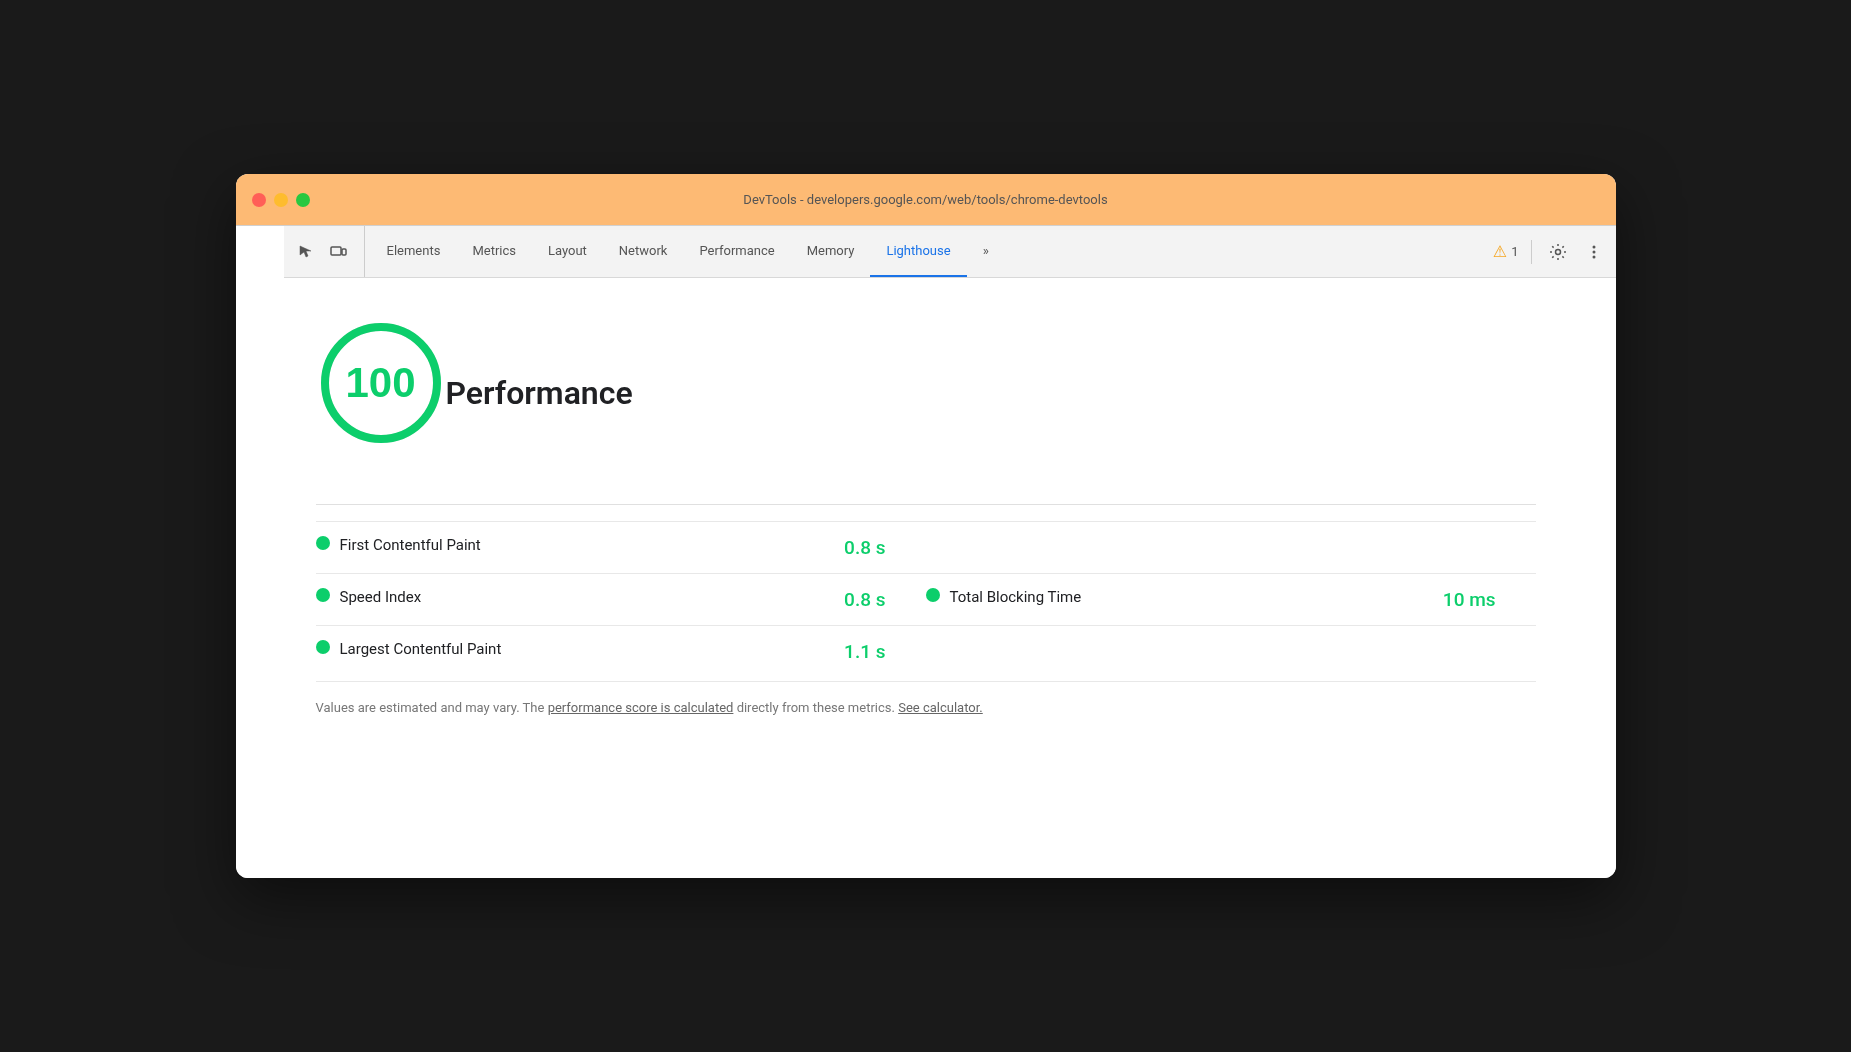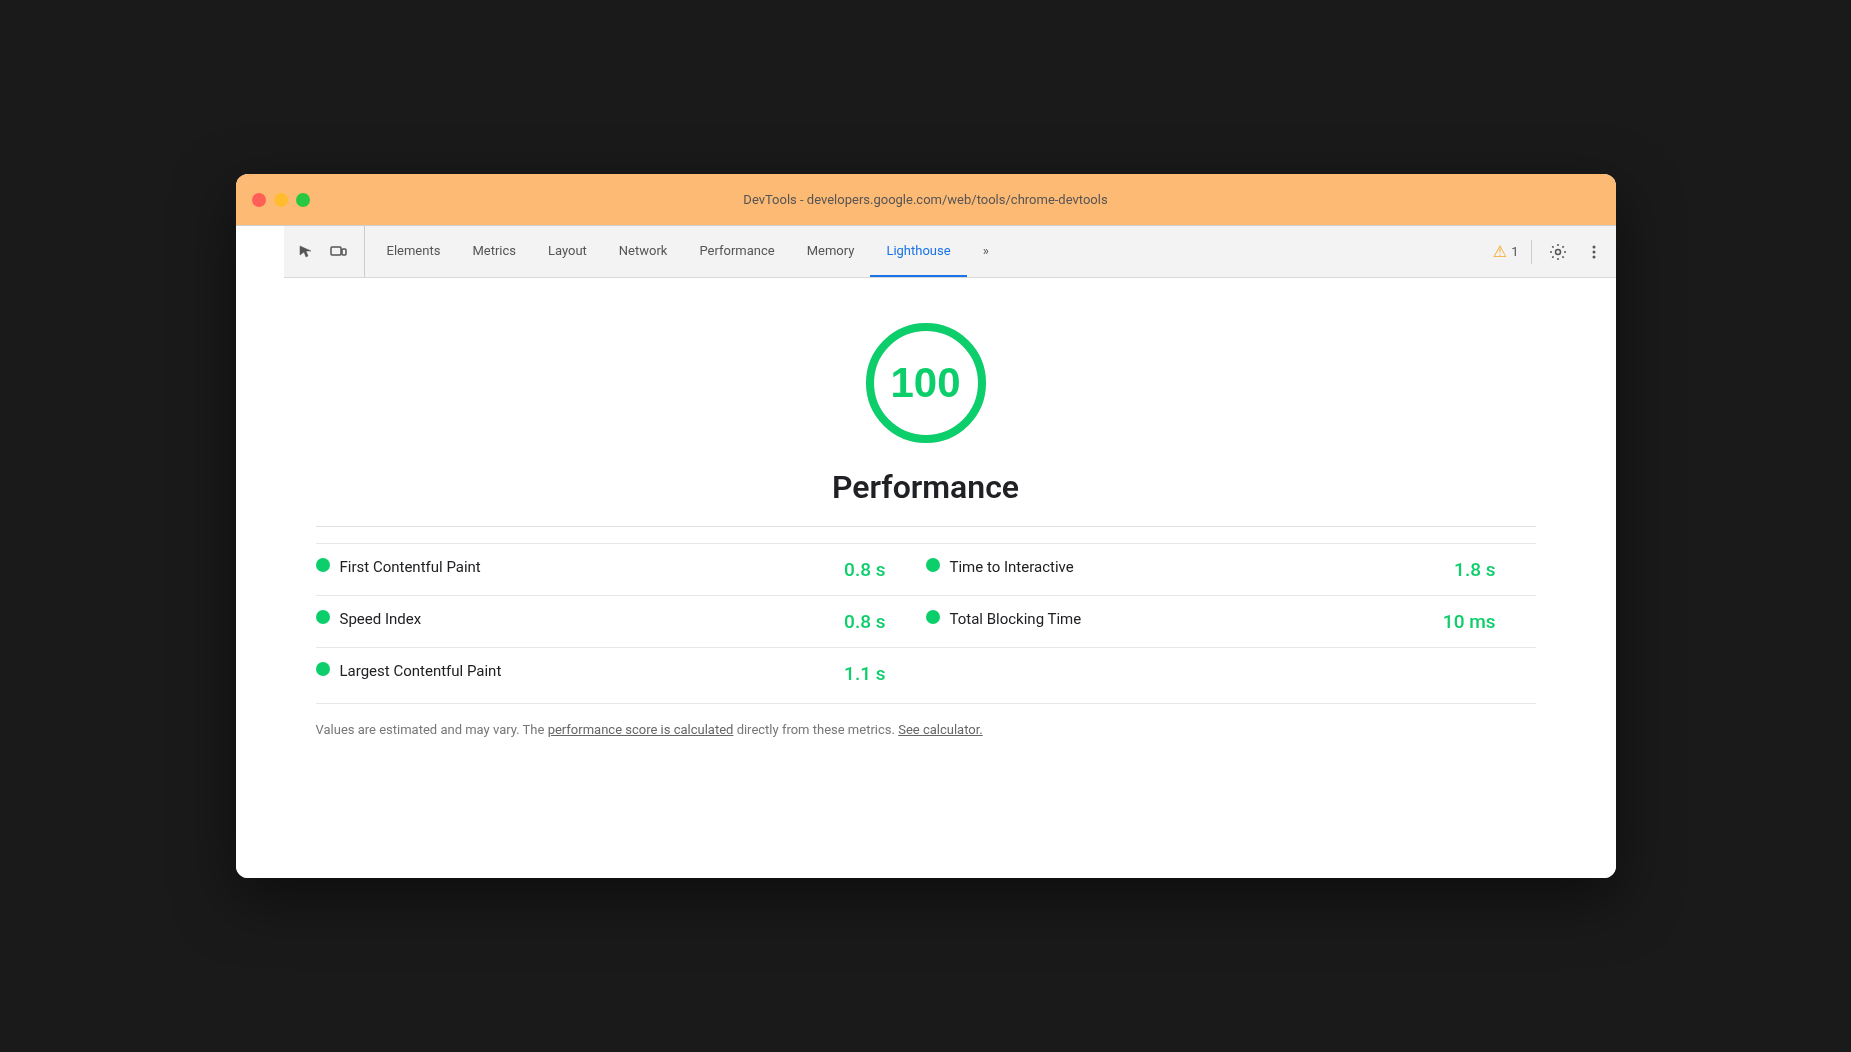--- a/index.html
+++ b/index.html
@@ -161,23 +161,23 @@
     
     .devtools-content {
       background: #ffffff;
       padding: 40px 80px 40px;
       min-height: 600px;
     }
 
     
     .score-section {
       display: flex;
-      flex-direction: column;
-      align-items: center;
-      margin-bottom: 20px;
+      flex-direction: row;
+      align-items: center;
+      margin-bottom: 36px;
     }
     .score-circle-container {
       width: 130px;
       height: 130px;
       position: relative;
       margin-bottom: 20px;
     }
     .score-circle-svg {
       width: 130px;
       height: 130px;
@@ -387,25 +387,20 @@
     <div class="metrics-section">
 
       <div class="metrics-grid">
 
         <div class="metric-row">
           <div class="metric-item">
             <div class="metric-dot" style="background:#0cce6b;"></div>
             <span class="metric-name">First Contentful Paint</span>
             <span class="metric-value">0.8 s</span>
           </div>
-          <div class="metric-item">
-            <div class="metric-dot" style="background:#0cce6b;"></div>
-            <span class="metric-name">Time to Interactive</span>
-            <span class="metric-value">1.8 s</span>
-          </div>
         </div>
 
         <div class="metric-row">
           <div class="metric-item">
             <div class="metric-dot" style="background:#0cce6b;"></div>
             <span class="metric-name">Speed Index</span>
             <span class="metric-value">0.8 s</span>
           </div>
           <div class="metric-item">
             <div class="metric-dot" style="background:#0cce6b;"></div>

